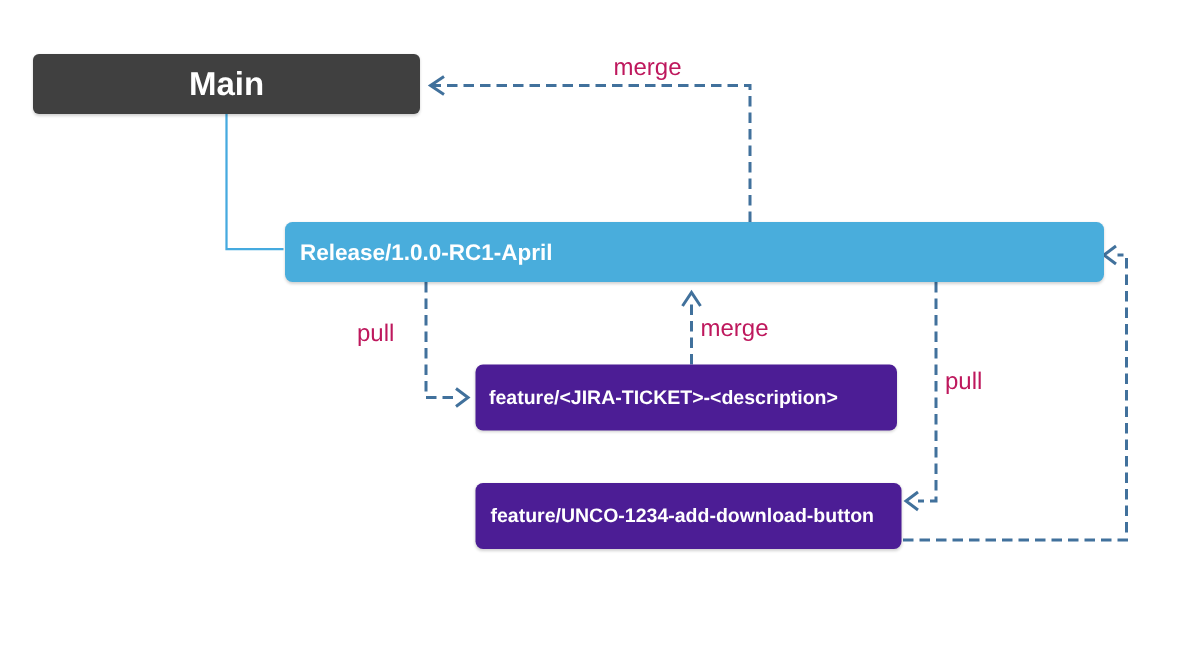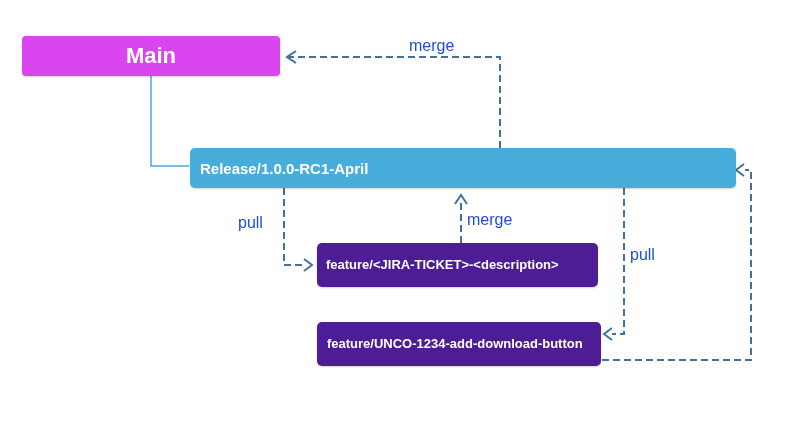--- a/index.html
+++ b/index.html
@@ -25,21 +25,21 @@
     position: absolute;
     border-radius: 5px;
     color: #ffffff;
     box-shadow: 0 1px 2px rgba(0,0,0,0.18);
     display: flex;
     align-items: center;
     box-sizing: border-box;
   }
   .box-main {
     left: 22px; top: 36px; width: 258px; height: 40px;
-    background: #d946ef;
+    background: #404040;
     justify-content: center;
     font-size: 22px; font-weight: bold;
     border-radius: 4px;
   }
   .box-release {
     left: 190px; top: 148px; width: 546px; height: 40px;
     background: #49ADDC;
     padding-left: 10px;
     font-size: 15px; font-weight: bold;
     white-space: nowrap;
@@ -53,21 +53,21 @@
     left: 317px; top: 243px; width: 281px; height: 44px;
     padding-left: 9px;
     white-space: nowrap;
   }
   .box-feature-example {
     left: 317px; top: 322px; width: 284px; height: 44px;
     padding-left: 10px; padding-right: 8px; text-align: center;
   }
   .edge-label {
     position: absolute;
-    color: #1d4ed8;
+    color: #be185d;
     font-size: 16px;
     line-height: 18px;
     white-space: nowrap;
   }
   .lbl-merge-top { left: 409px; top: 37px; }
   .lbl-pull-left { left: 238px; top: 214px; }
   .lbl-merge-mid { left: 467px; top: 211px; }
   .lbl-pull-right { left: 630px; top: 246px; }
 </style>
 </head>

